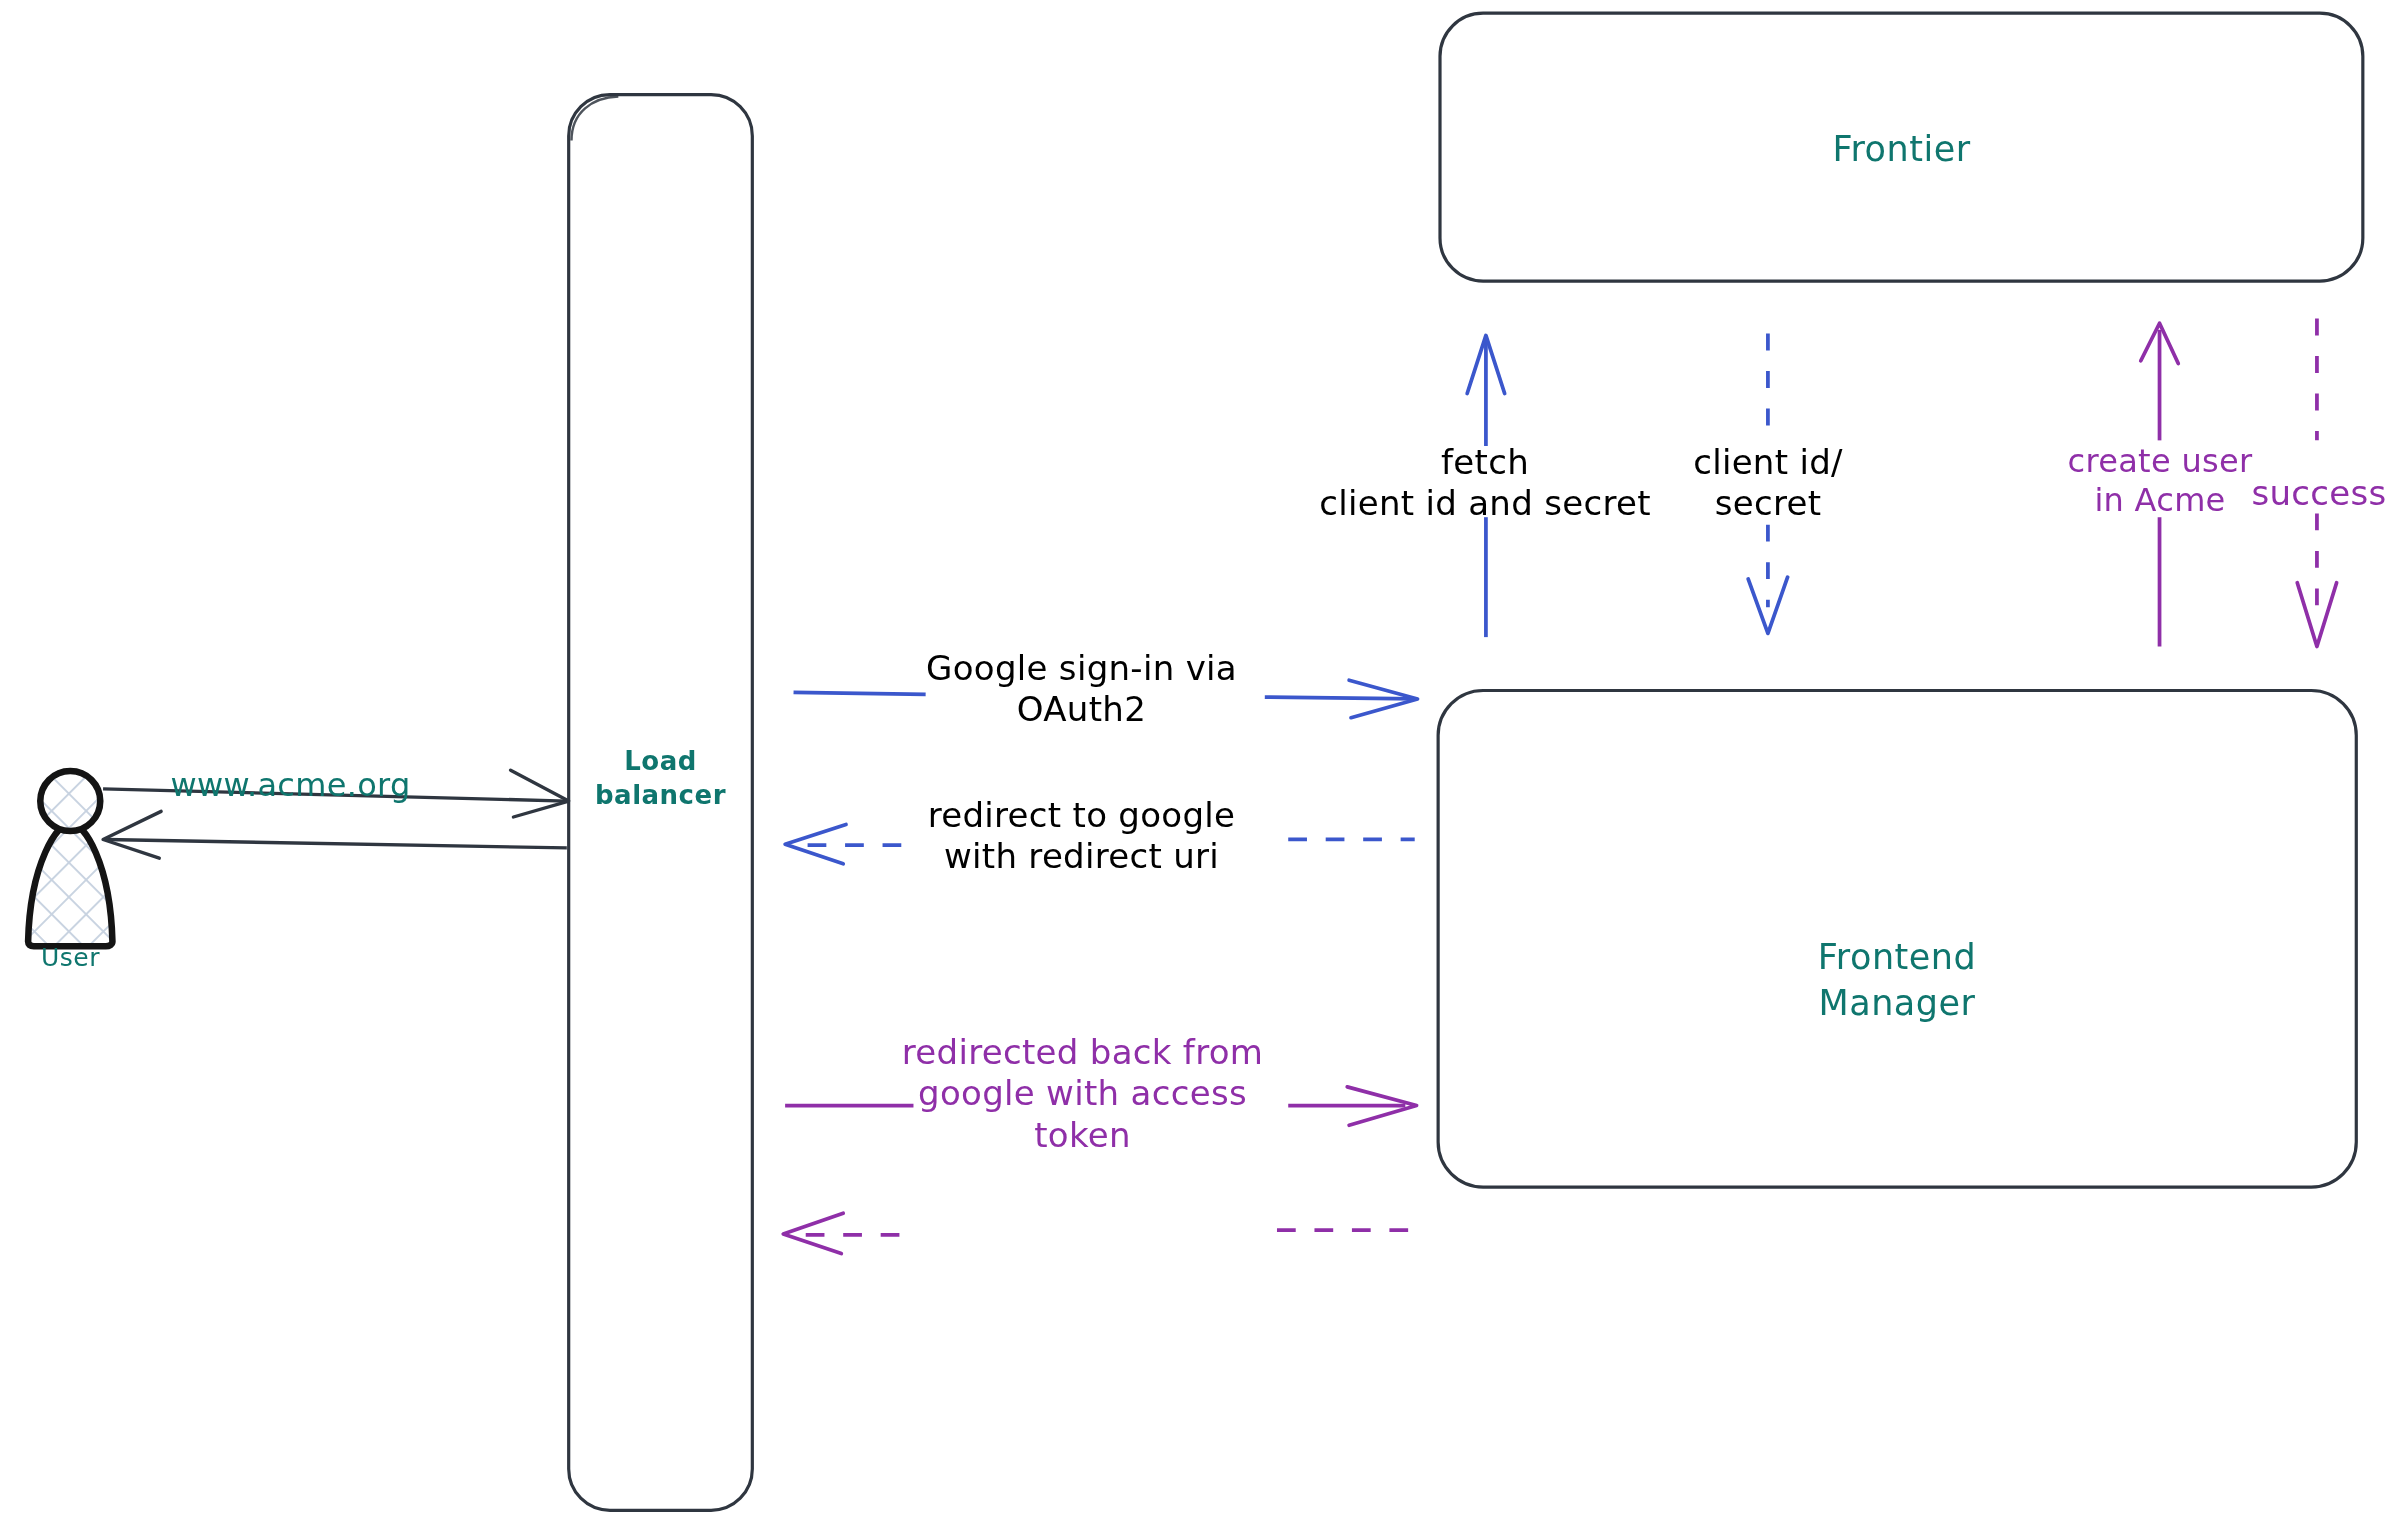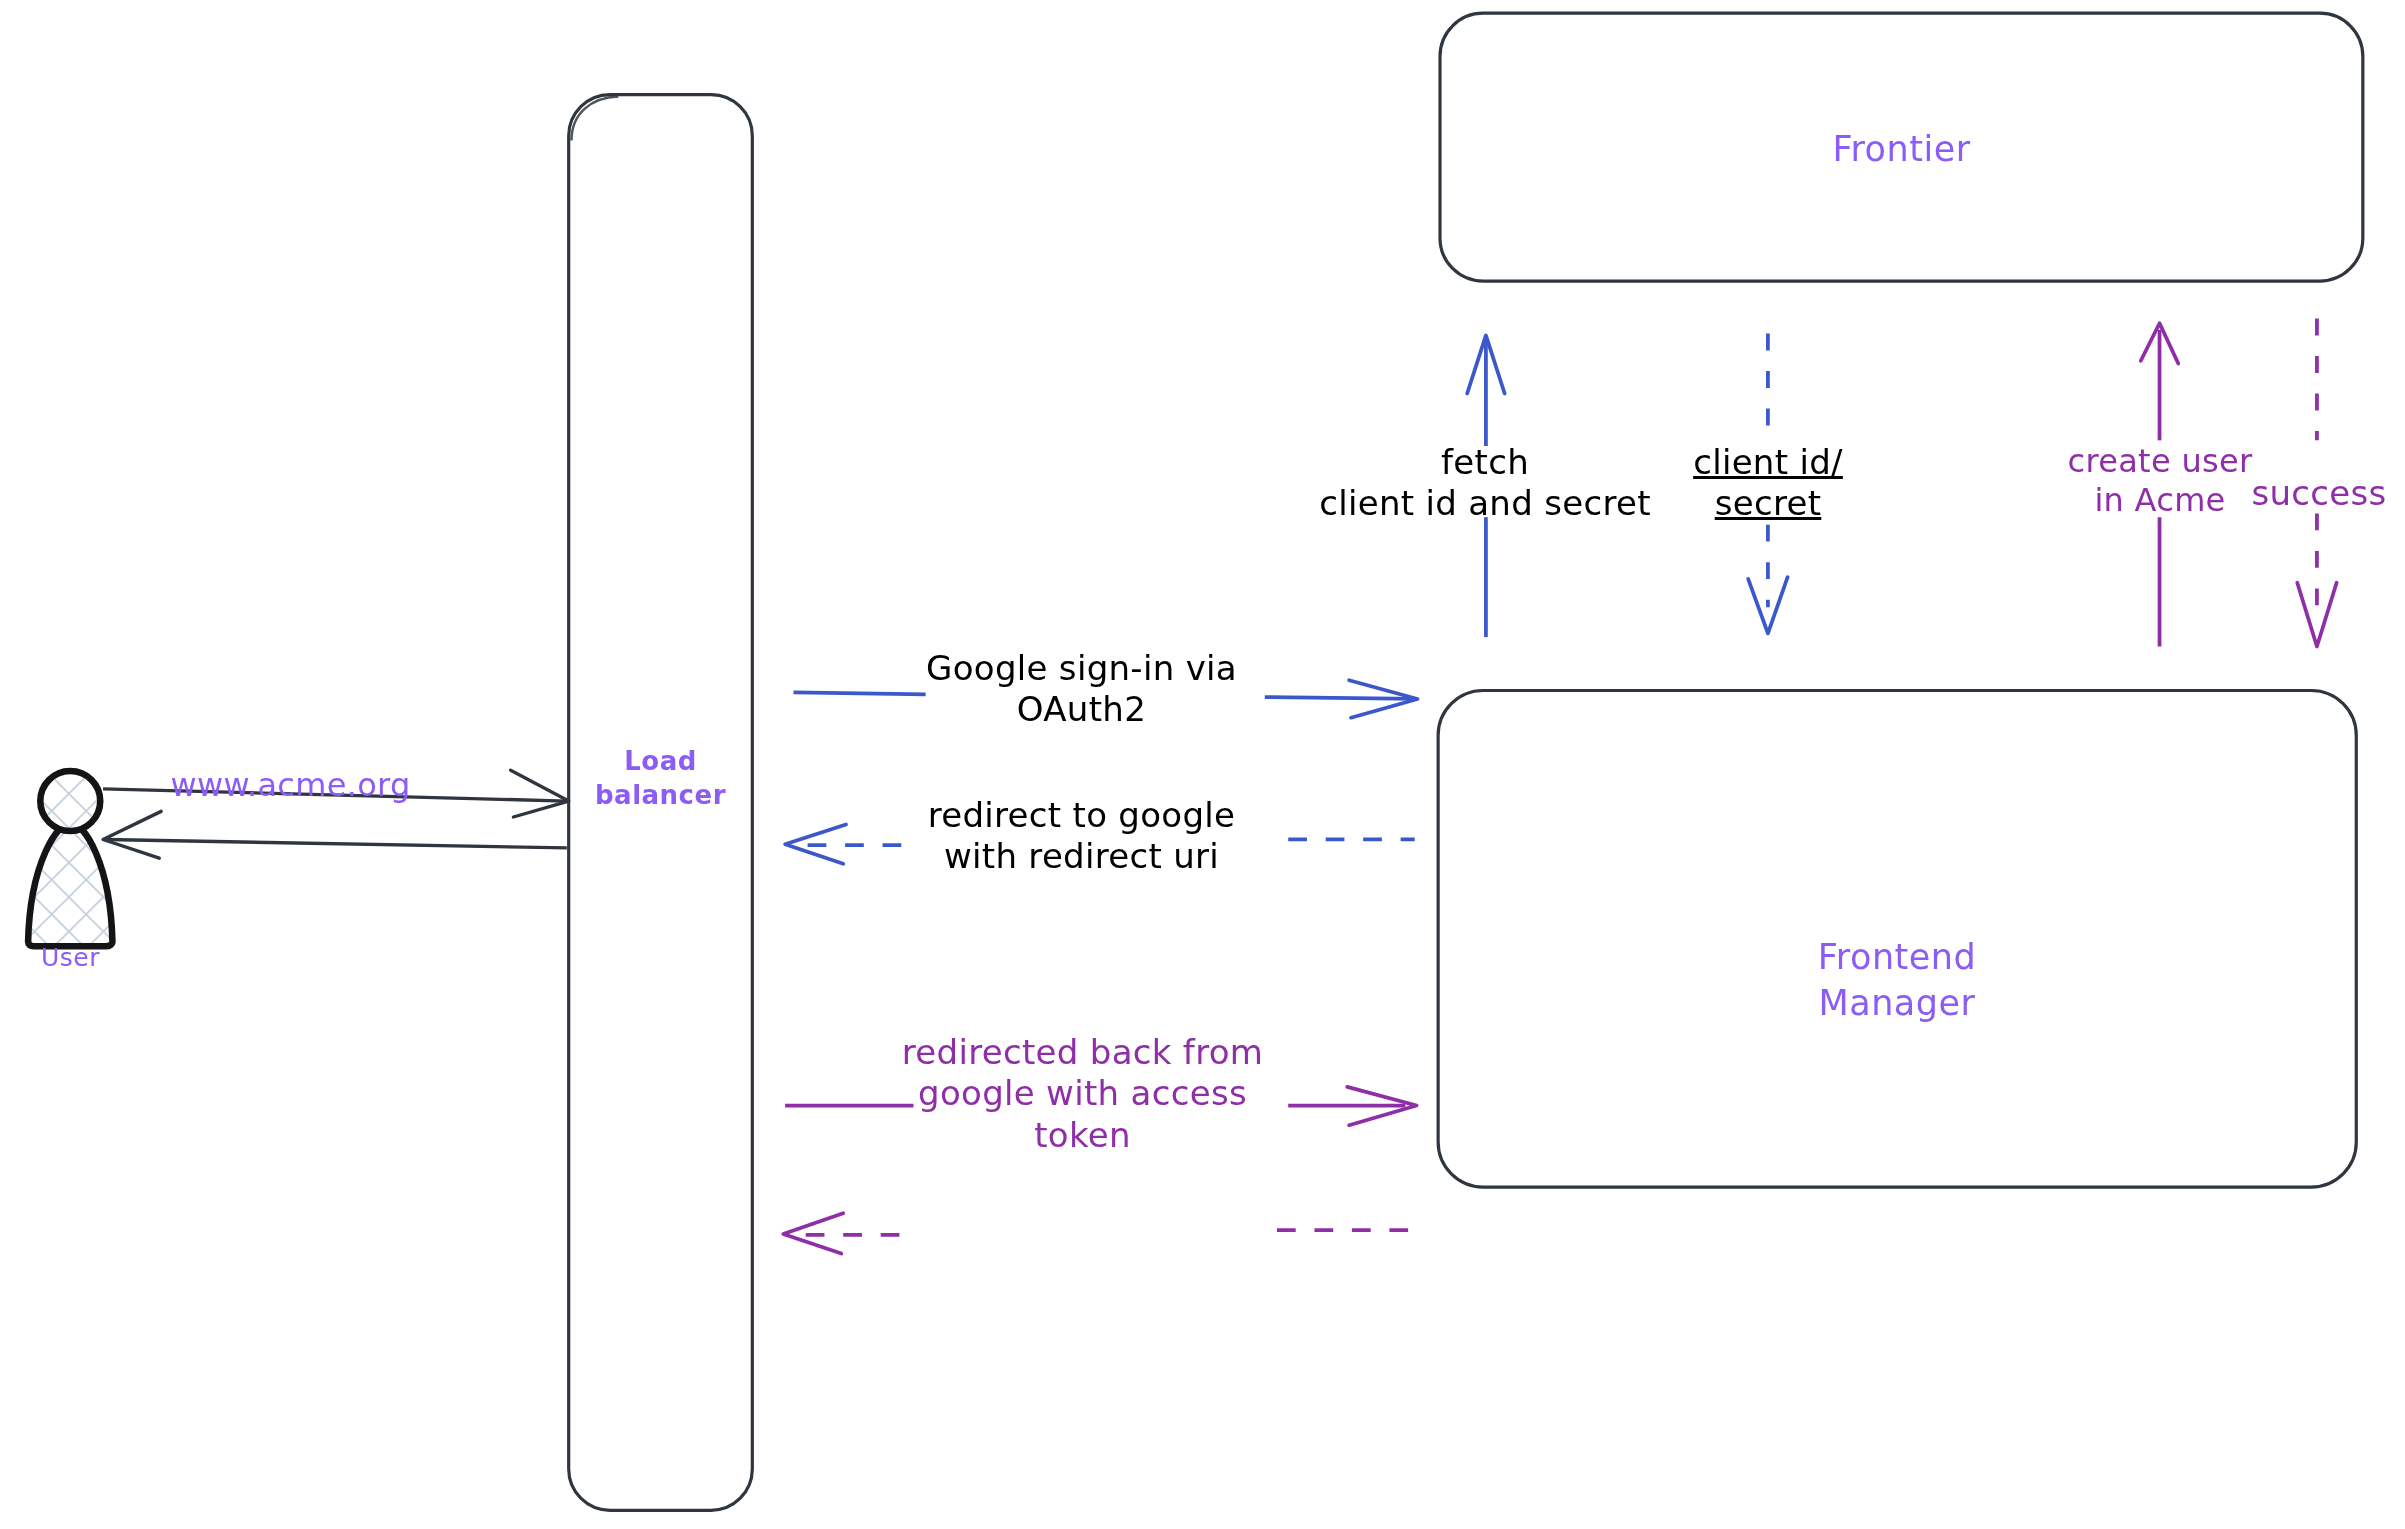--- a/index.html
+++ b/index.html
@@ -37,21 +37,21 @@
   .edge-label {
     position: absolute;
     font-family: "DejaVu Sans", sans-serif;
     text-align: center;
     line-height: 1.22;
     white-space: pre-line;
     letter-spacing: 0.3px;
   }
   .blue { color: #000000; }
   .purple { color: #8f2fa8; }
-  .dark  { color: #8b5cf6; }
+  .dark  { color: #0f766e; }
 </style>
 </head>
 <body>
 
 <div id="canvas">
 
   <svg class="layer" viewBox="0 0 2567 1633">
     <defs>
       <pattern id="hatch" width="26" height="26" patternUnits="userSpaceOnUse" patternTransform="rotate(45)">
         <rect width="26" height="26" fill="#ffffff"></rect>
@@ -155,21 +155,21 @@
 with redirect uri</div>
 
   <div class="edge-label purple" style="left:881px; top:1032px; width:403px; font-size:34px;">redirected back from
 google with access
 token</div>
 
 
   <div class="edge-label blue" style="left:1293px; top:442px; width:384px; font-size:34px;">fetch
 client id and secret</div>
 
-  <div class="edge-label blue" style="left:1658px; top:442px; width:220px; font-size:34px;text-decoration:underline;">client id/
+  <div class="edge-label blue" style="left:1658px; top:442px; width:220px; font-size:34px;">client id/
 secret</div>
 
   <div class="edge-label purple" style="left:2024px; top:442px; width:272px; font-size:32px;">create user
 in Acme</div>
 
   <div class="edge-label purple" style="left:2230px; top:473px; width:178px; font-size:34px;">success</div>
 
 </div>
 
 

